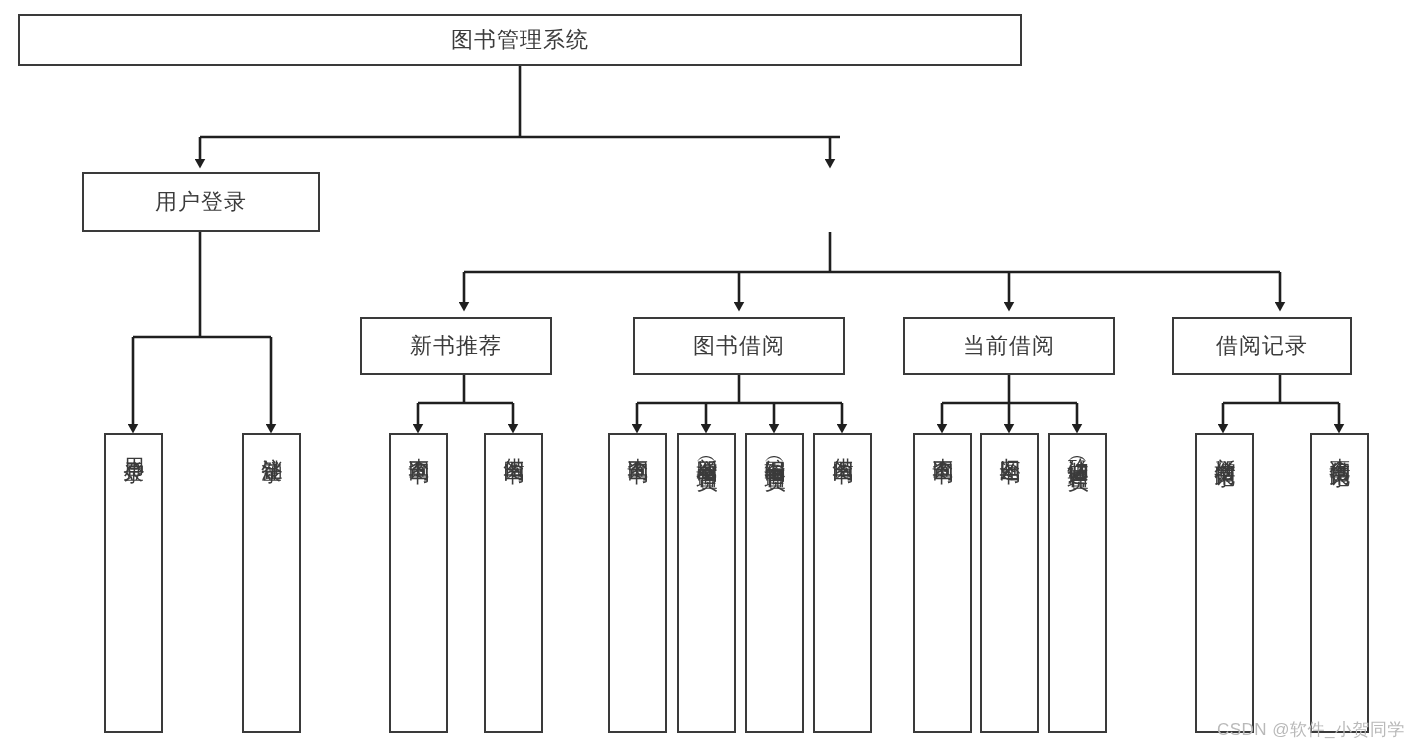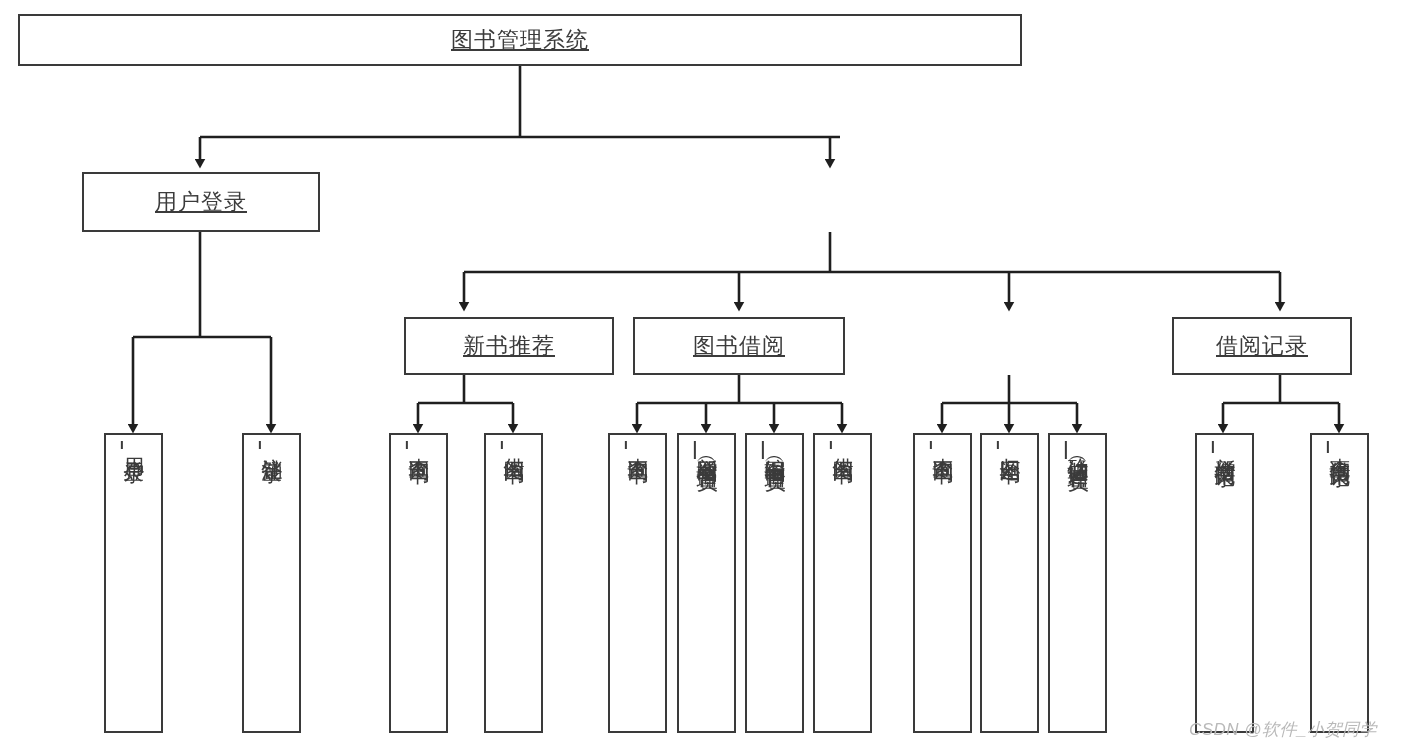--- a/index.html
+++ b/index.html
@@ -28,21 +28,20 @@
   }
   .node-box {
     position: absolute;
     box-sizing: border-box;
     border: 2px solid #3a3a3a;
     background: #ffffff;
     display: flex;
     align-items: center;
     justify-content: center;
     color: #3b3b3b;
-    text-decoration: underline;
   }
   .node-box.horiz {
     font-size: 22px;
     letter-spacing: 1px;
     line-height: 1.2;
   }
   .node-box.vert {
     font-size: 21px;
     line-height: 1.18;
     padding-top: 6px;
@@ -52,28 +51,27 @@
   .vert .vtext {
     writing-mode: vertical-rl;
     text-orientation: upright;
     -webkit-writing-mode: vertical-rl;
     letter-spacing: 2px;
     white-space: nowrap;
     display: block;
   }
   .watermark {
     position: absolute;
-    right: 28px;
+    right: 0;
     bottom: 6px;
     font-size: 17px;
     color: #b9b9b9;
     letter-spacing: 0.5px;
     white-space: nowrap;
     pointer-events: none;
-    font-style: italic;
   }
 </style>
 </head>
 <body>
 
 <div id="diagram-root">
 
   <svg id="tree-svg" viewBox="0 0 1405 747" xmlns="http://www.w3.org/2000/svg">
     <defs>
       <marker id="arrow" markerWidth="10" markerHeight="11" refX="1.5" refY="5.5" orient="auto" markerUnits="userSpaceOnUse">
@@ -125,25 +123,28 @@
   </svg>
 
   <div class="node-box horiz" style="left:18px; top:14px; width:1004px; height:52px;">
     <span>图书管理系统</span>
   </div>
 
   <div class="node-box horiz" style="left:82px; top:172px; width:238px; height:60px;">
     <span>用户登录</span>
   </div>
 
-  <div class="node-box horiz" style="left:360px; top:317px; width:210px; height:58px;margin-left:44px;">
+  <div class="node-box horiz" style="left:360px; top:317px; width:192px; height:58px;">
     <span>新书推荐</span>
   </div>
   <div class="node-box horiz" style="left:633px; top:317px; width:212px; height:58px;">
     <span>图书借阅</span>
+  </div>
+  <div class="node-box horiz" style="left:903px; top:317px; width:212px; height:58px;">
+    <span>当前借阅</span>
   </div>
   <div class="node-box horiz" style="left:1172px; top:317px; width:180px; height:58px;">
     <span>借阅记录</span>
   </div>
 
   <div class="node-box vert" style="left:104px; top:433px; width:59px; height:300px;">
     <span class="vtext">用户登录</span>
   </div>
   <div class="node-box vert" style="left:242px; top:433px; width:59px; height:300px;">
     <span class="vtext">注销登录</span>

